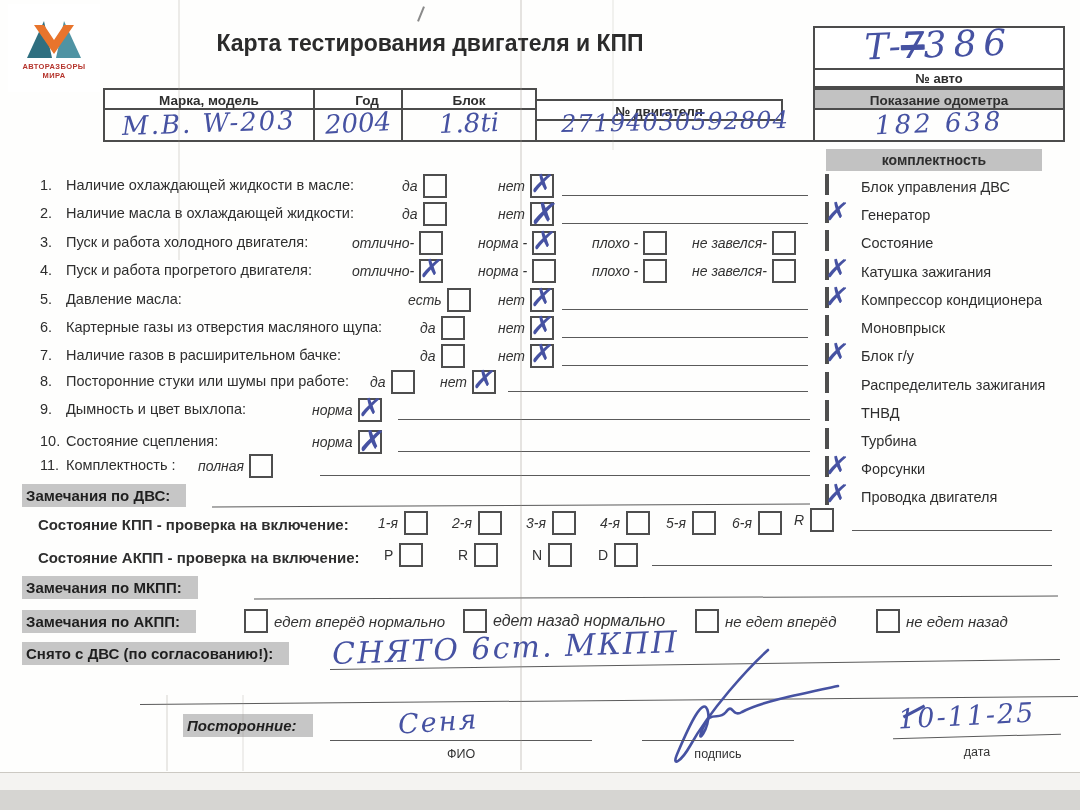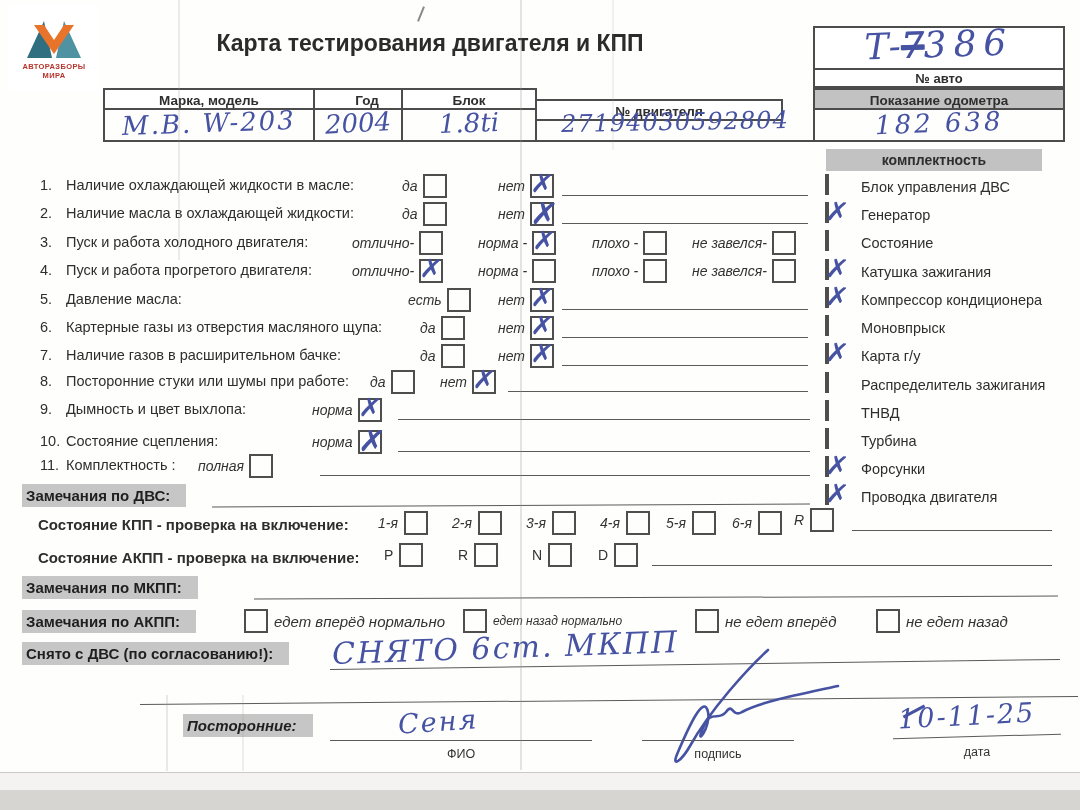--- a/index.html
+++ b/index.html
@@ -91,21 +91,21 @@
   <div class="abs tv" style="left:813px;width:252px;"><span class="hw" style="font-size:26px;display:inline-block;transform:rotate(-2deg);letter-spacing:3px;">182 638</span></div>
 
   <div class="abs comp-hdr">комплектность</div>
 
   <div class="prow" style="top:176px;"><span class="cbox"><span class="xmark"></span></span><span class="plabel">Блок управления ДВС</span></div>
   <div class="prow" style="top:204px;"><span class="cbox"><span class="xmark">✗</span></span><span class="plabel">Генератор</span></div>
   <div class="prow" style="top:232px;"><span class="cbox"><span class="xmark"></span></span><span class="plabel">Состояние</span></div>
   <div class="prow" style="top:261px;"><span class="cbox"><span class="xmark">✗</span></span><span class="plabel">Катушка зажигания</span></div>
   <div class="prow" style="top:289px;"><span class="cbox"><span class="xmark">✗</span></span><span class="plabel">Компрессор кондиционера</span></div>
   <div class="prow" style="top:317px;"><span class="cbox"><span class="xmark"></span></span><span class="plabel">Моновпрыск</span></div>
-  <div class="prow" style="top:345px;"><span class="cbox"><span class="xmark">✗</span></span><span class="plabel">Карта г/у</span></div>
+  <div class="prow" style="top:345px;"><span class="cbox"><span class="xmark">✗</span></span><span class="plabel">Блок г/у</span></div>
   <div class="prow" style="top:374px;"><span class="cbox"><span class="xmark"></span></span><span class="plabel">Распределитель зажигания</span></div>
   <div class="prow" style="top:402px;"><span class="cbox"><span class="xmark"></span></span><span class="plabel">ТНВД</span></div>
   <div class="prow" style="top:430px;"><span class="cbox"><span class="xmark"></span></span><span class="plabel">Турбина</span></div>
   <div class="prow" style="top:458px;"><span class="cbox"><span class="xmark">✗</span></span><span class="plabel">Форсунки</span></div>
   <div class="prow" style="top:486px;"><span class="cbox"><span class="xmark">✗</span></span><span class="plabel">Проводка двигателя</span></div>
 
   <div class="crow" style="top:174px;">
     <span class="cnum">1.</span>
     <span class="ctext">Наличие охлаждающей жидкости в масле:</span>
     <div class="opt" style="left:402px;">
@@ -367,21 +367,21 @@
   <div class="gear" style="left:244px;top:609px;">
       <span class="cbox">
         <span class="xmark"></span>
       </span>
       <span class="olabel" style="font-size:15px;">едет вперёд нормально</span>
     </div>
   <div class="gear" style="left:463px;top:609px;">
       <span class="cbox">
         <span class="xmark"></span>
       </span>
-      <span class="olabel" style="font-size:12px;">едет назад нормально</span>
+      <span class="olabel" style="font-size:16px;">едет назад нормально</span>
     </div>
   <div class="gear" style="left:695px;top:609px;">
       <span class="cbox">
         <span class="xmark"></span>
       </span>
       <span class="olabel" style="font-size:15px;">не едет вперёд</span>
     </div>
   <div class="gear" style="left:876px;top:609px;">
       <span class="cbox">
         <span class="xmark"></span>

